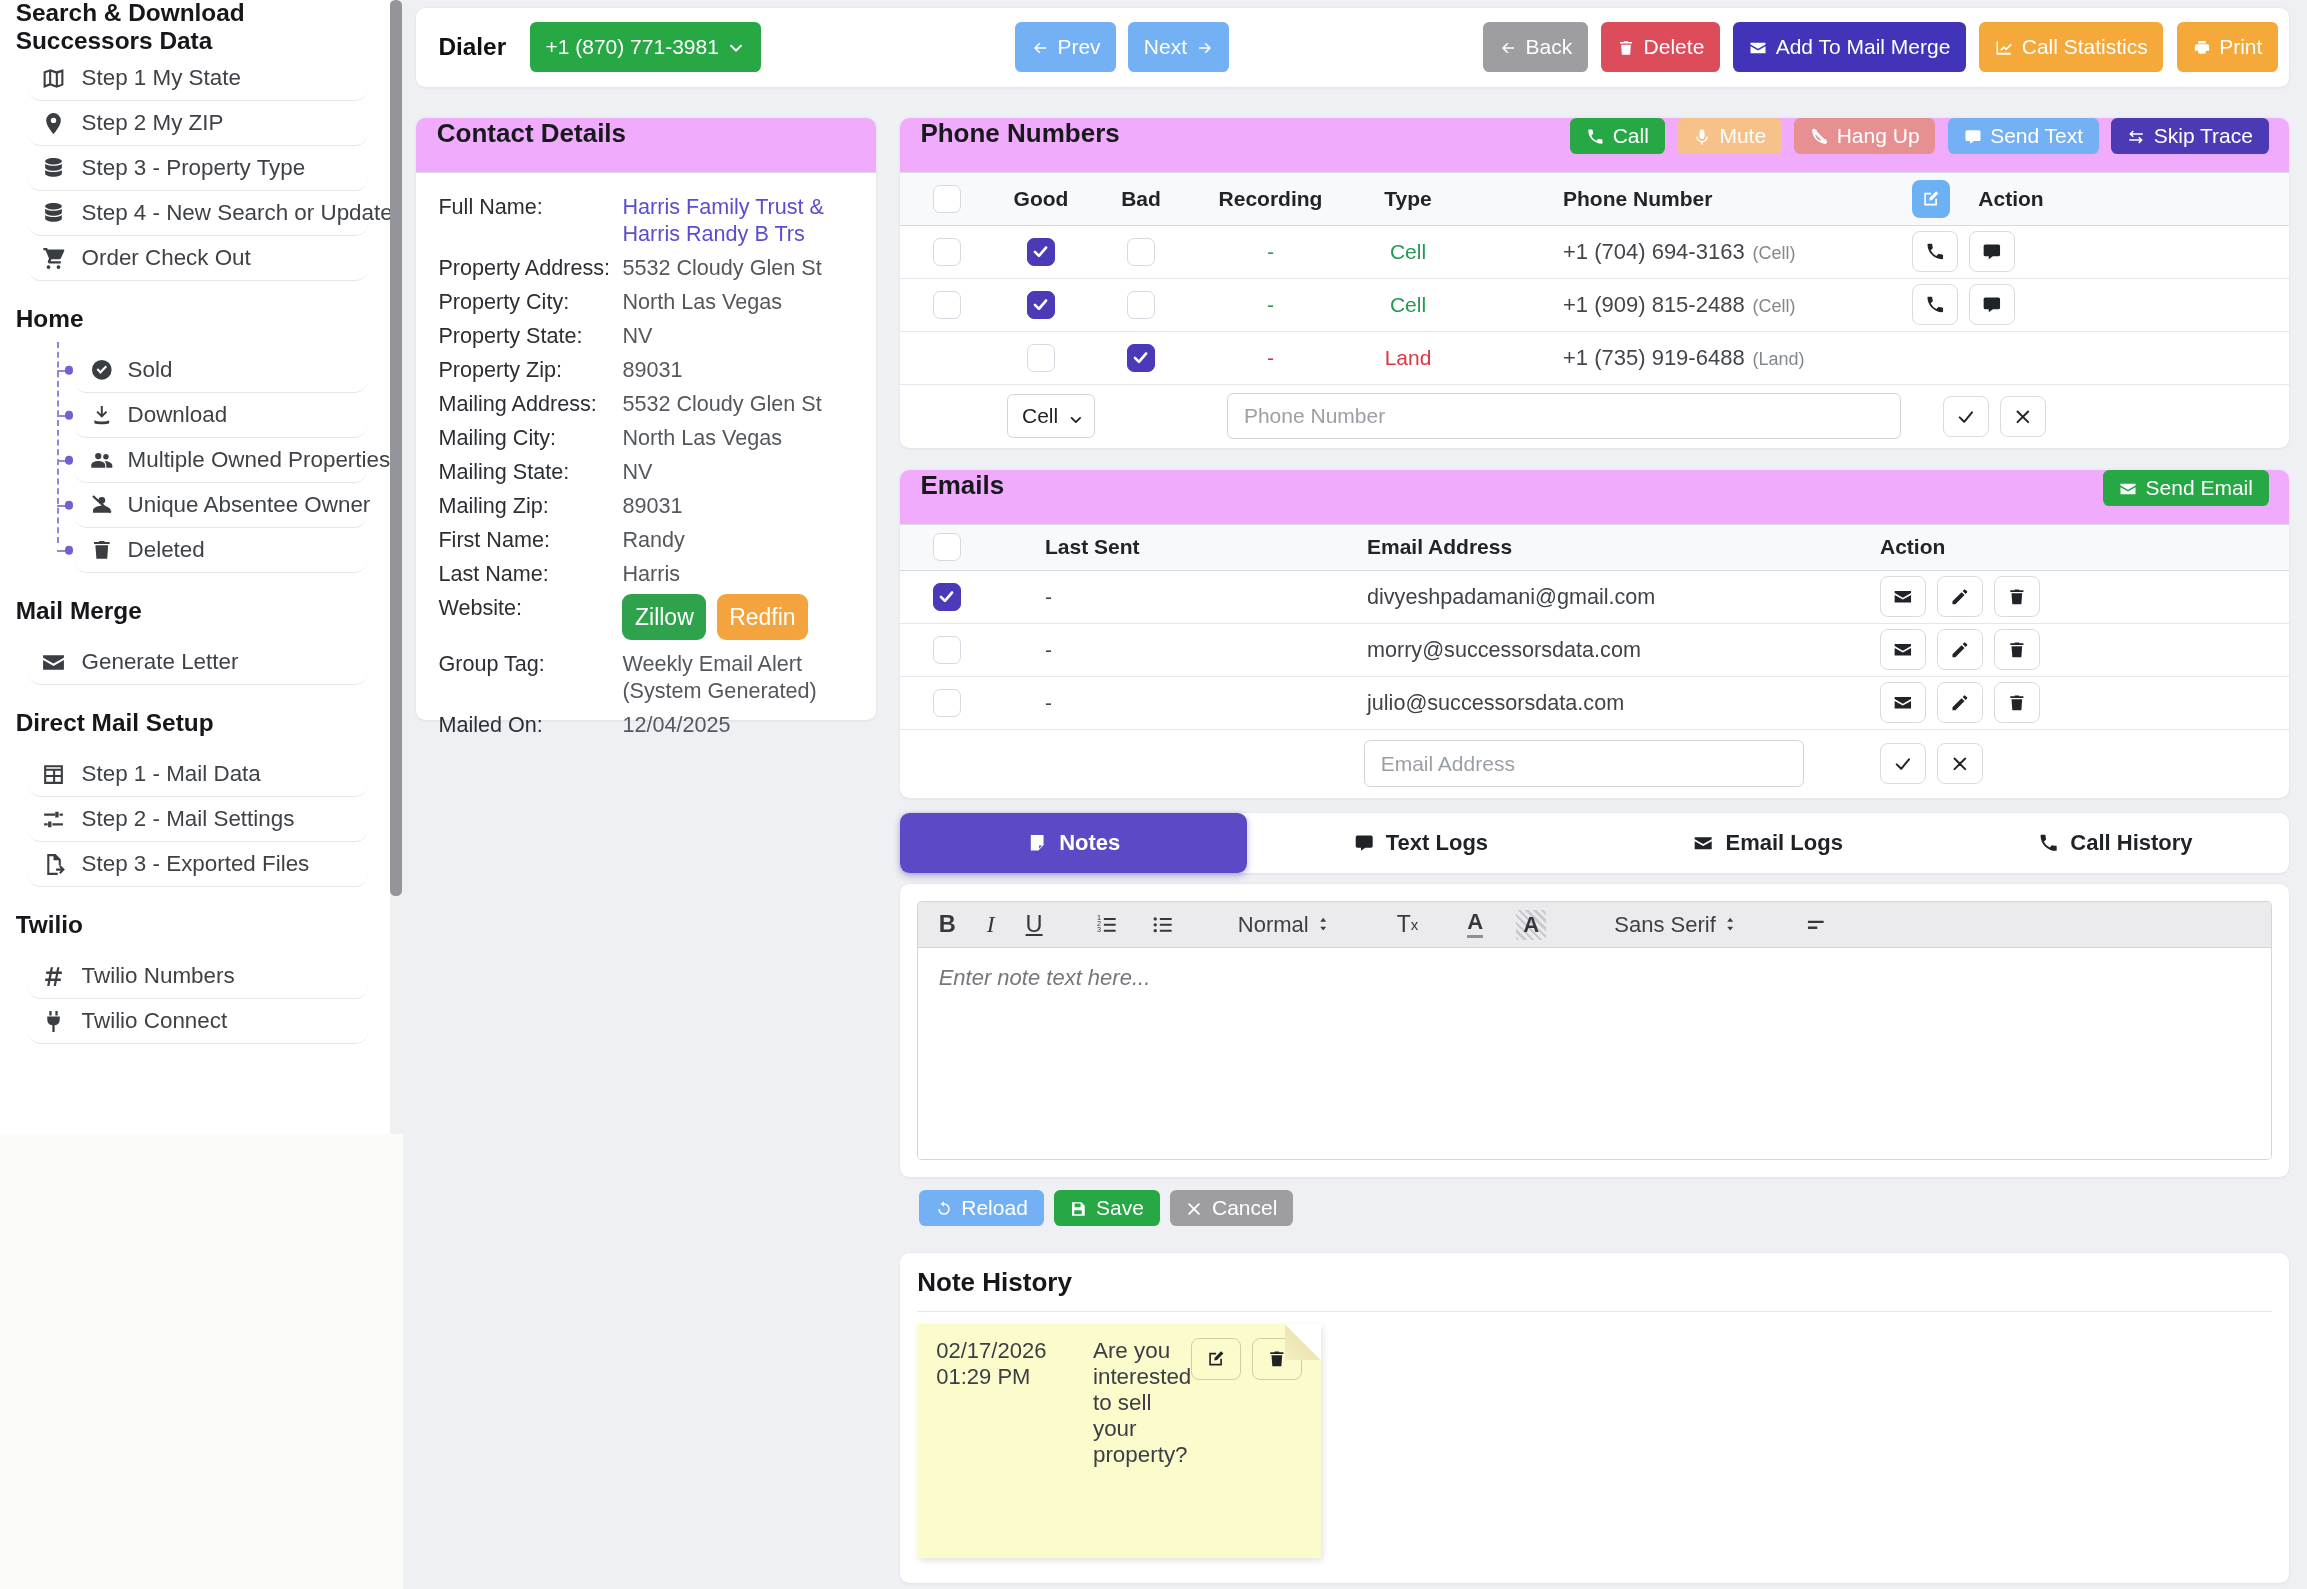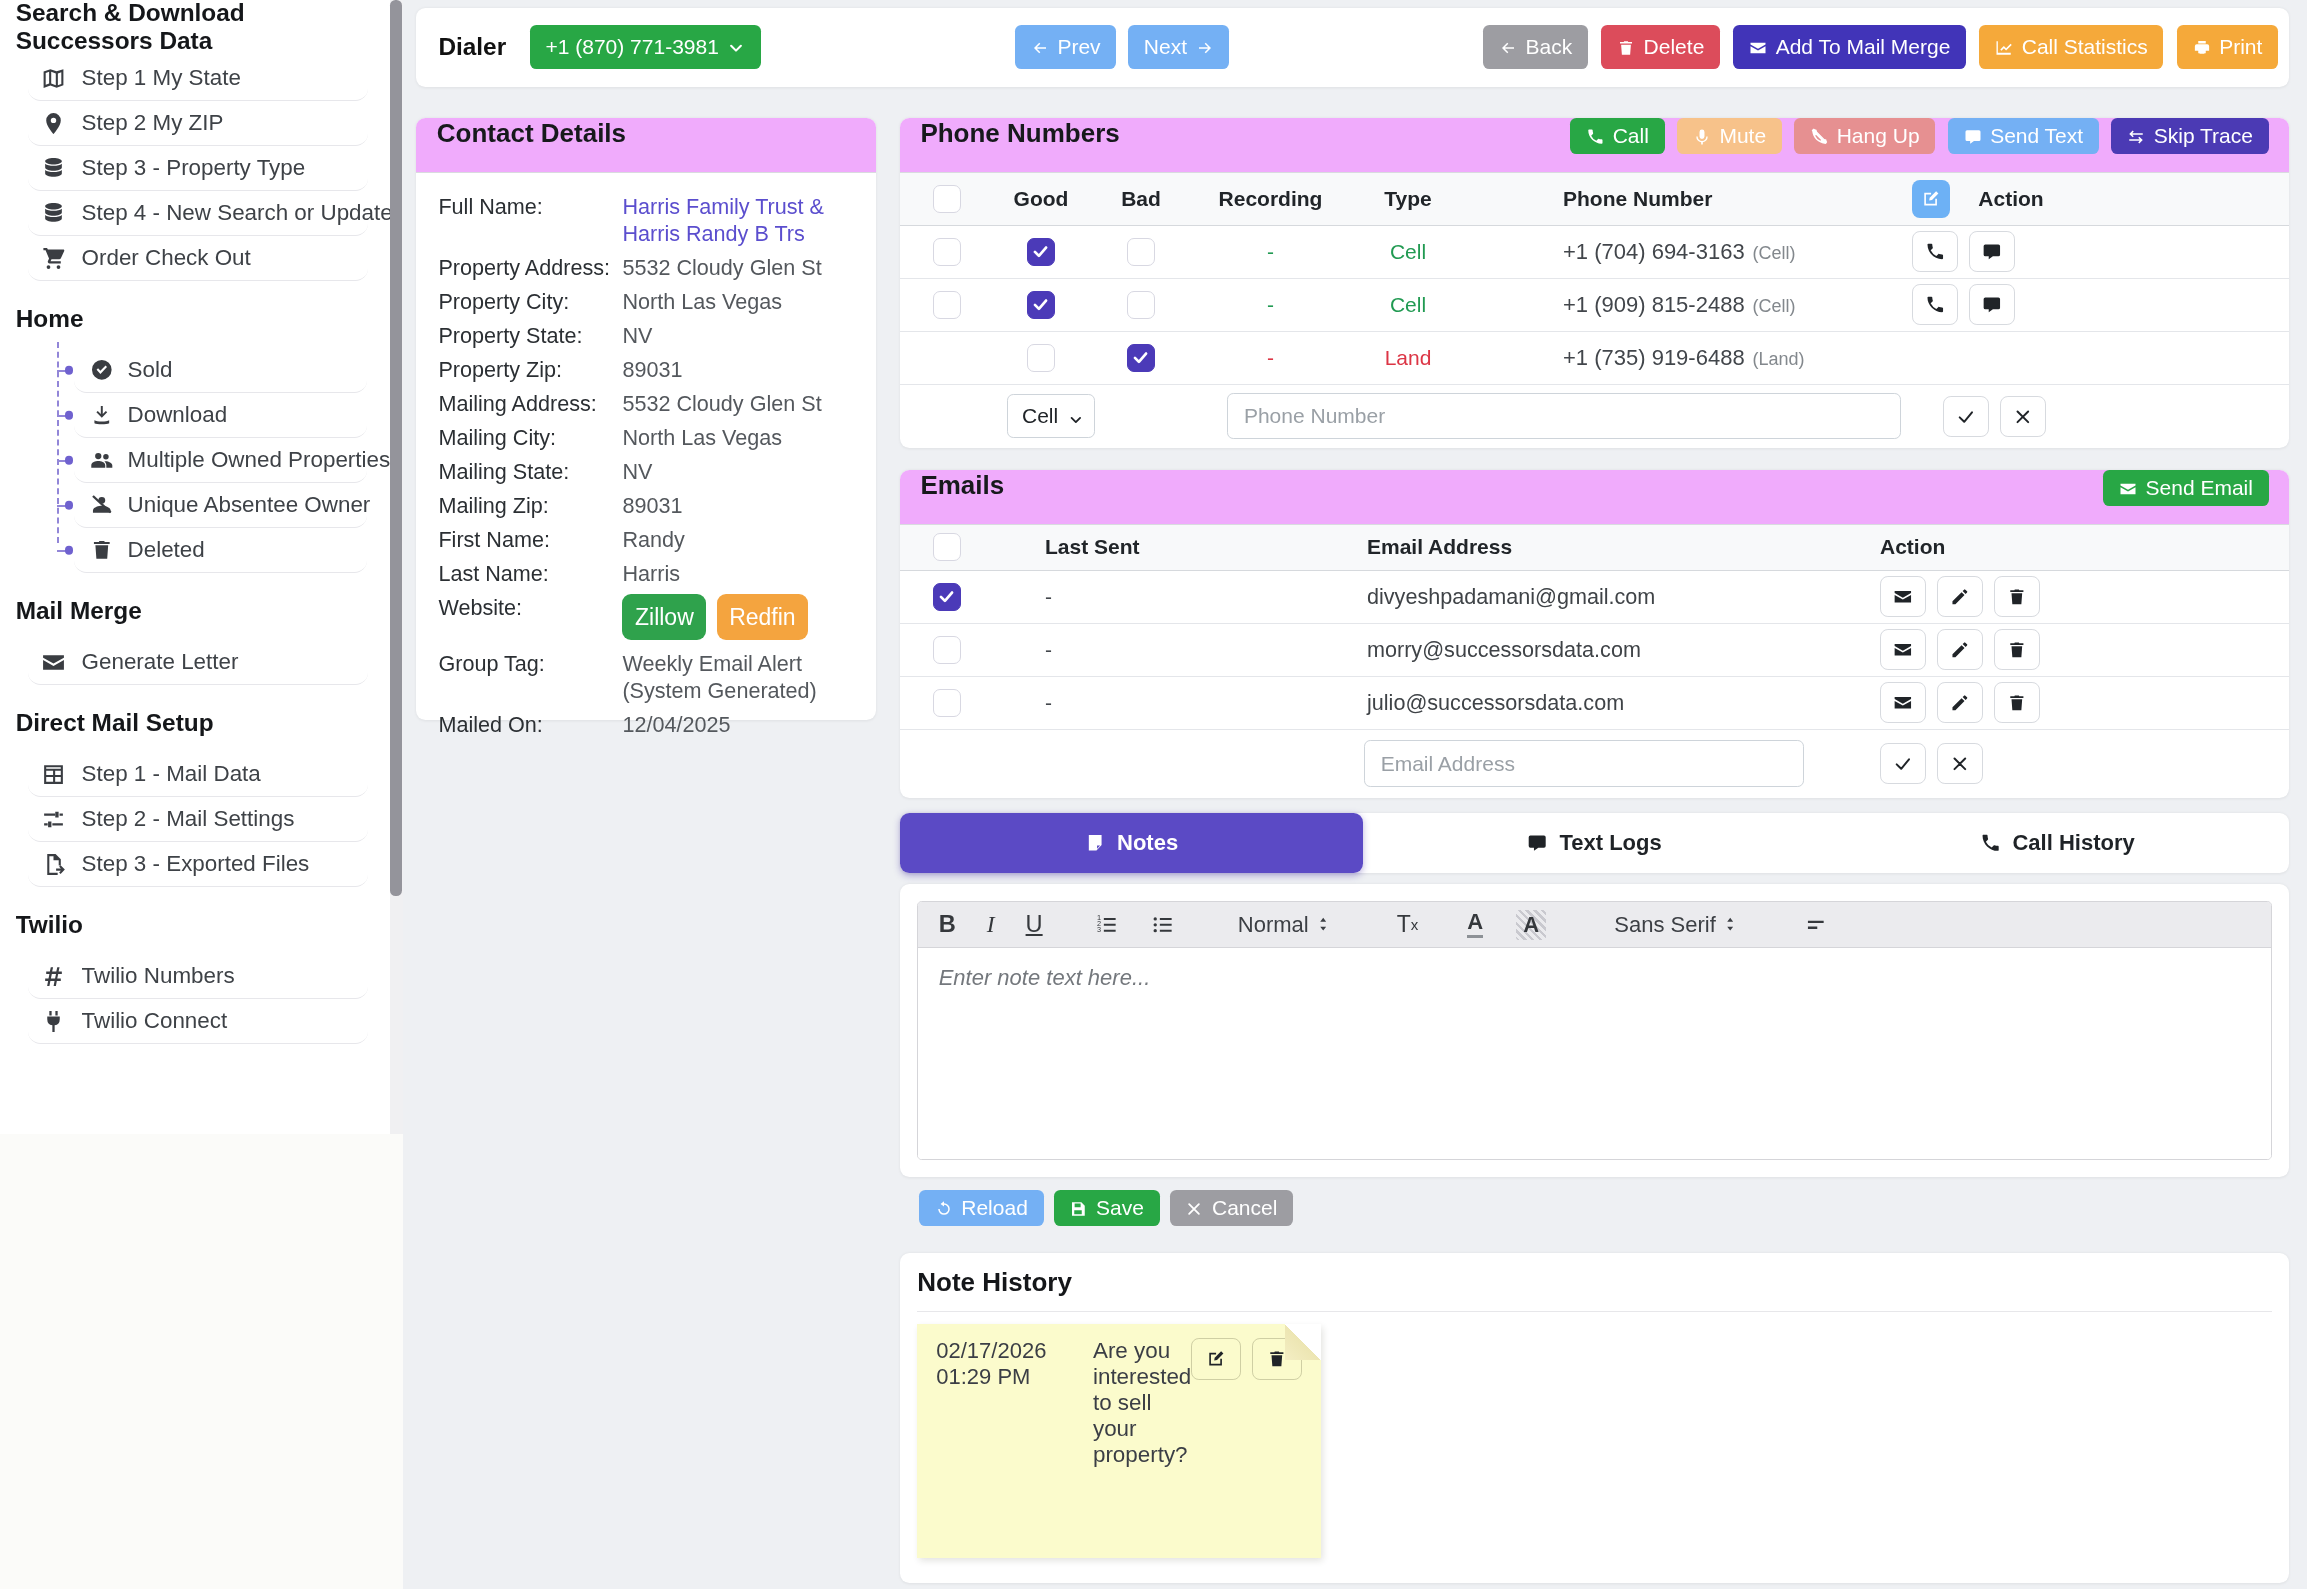--- a/index.html
+++ b/index.html
@@ -29,21 +29,21 @@
   .sb-subtree::before { content:""; position:absolute; left:-4.7px; top:-6.3px; height:calc(100% - 23.6px); border-left:2.4px dashed #9286d8; }
 
   
   .main { flex:1; padding:7.9px 18px 0 13.4px; }
   .card { background:#fff; border-radius:9.4px; box-shadow:0 0.8px 3.1px rgba(25,28,33,.07); }
 
   
   .topbar { height:79px; display:flex; align-items:center; padding:0 11px 0 22px; margin-bottom:31px; }
   .tb-title { font-size:24.4px; font-weight:bold; color:#111; }
   .btn { display:inline-flex; align-items:center; justify-content:center; gap:8.6px; border:none; cursor:pointer;
-         border-radius:6.3px; color:#fff; font-size:21px; height:44px; padding:0 15.7px; font-family:inherit; white-space:nowrap; }
+         border-radius:6.3px; color:#fff; font-size:21px; height:50px; padding:0 15.7px; font-family:inherit; white-space:nowrap; }
   .btn .ic { width:18px; height:18px; }
   .green  { background:#28a745; }
   .blue   { background:#74b0f4; }
   .gray   { background:#9d9da2; }
   .red    { background:#dc4c5b; }
   .indigo { background:#4134b8; }
   .orange { background:#f5a93a; }
   .peach  { background:#f7c28a; }
   .salmon { background:#e69091; }
   .pdeep  { background:#4b3ab4; }
@@ -775,20 +775,26 @@
             <span>Notes</span>
           </div>
           <div class="tab">
             <span class="ic"><svg viewBox="0 0 24 24" fill="currentColor">
                   <path d="M4 3h16a2 2 0 0 1 2 2v10.4a2 2 0 0 1-2 2h-6.7L8.2 21v-3.6H4a2 2 0 0 1-2-2V5a2 2 0 0 1 2-2z"></path>
                 </svg></span>
             <span>Text Logs</span>
           </div>
           <div class="tab">
             <span class="ic"><svg viewBox="0 0 24 24" fill="currentColor">
+                  <path d="M2 5h20v2.4L12 13 2 7.4V5zm0 4.7 10 5.6 10-5.6V19H2V9.7z"></path>
+                </svg></span>
+            <span>Email Logs</span>
+          </div>
+          <div class="tab">
+            <span class="ic"><svg viewBox="0 0 24 24" fill="currentColor">
                   <path d="M6.9 10.2a15.3 15.3 0 0 0 6.9 6.9l2.3-2.3c.3-.3.7-.4 1.1-.3 1.2.4 2.4.6 3.7.6.6 0 1.1.5 1.1 1.1v3.7c0 .6-.5 1.1-1.1 1.1C11.3 21 3 12.7 3 3.1 3 2.5 3.5 2 4.1 2h3.7c.6 0 1.1.5 1.1 1.1 0 1.3.2 2.5.6 3.7.1.4 0 .8-.3 1.1l-2.3 2.3z"></path>
                 </svg></span>
             <span>Call History</span>
           </div>
         </div>
 
         <section class="card editor-card">
           <div class="ql-box">
             <div class="ql-bar">
               <span class="qi ql-b">B</span>

